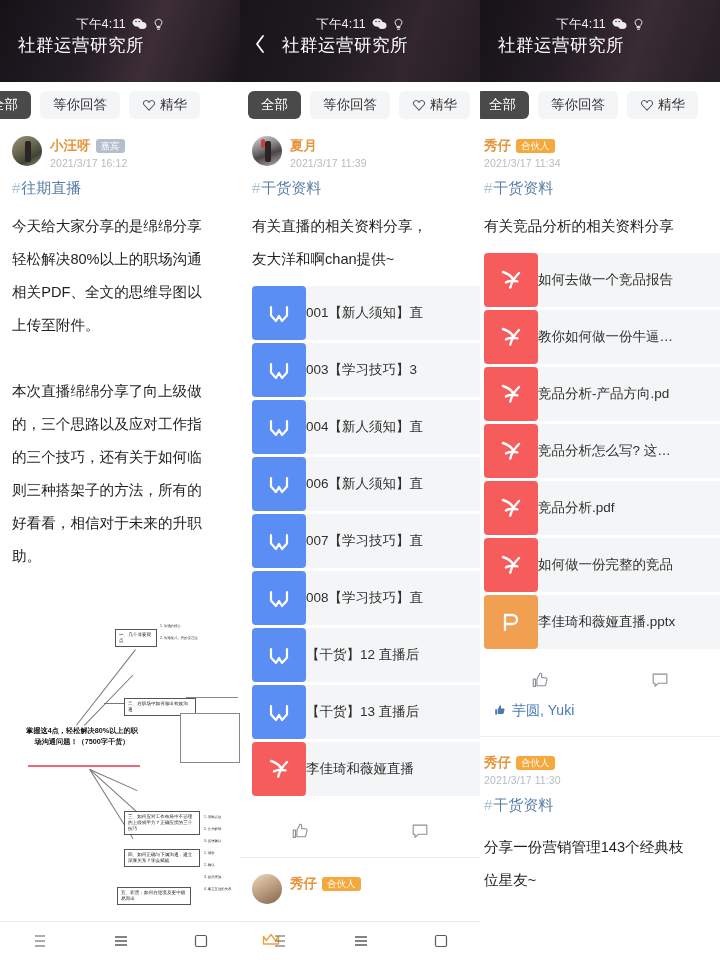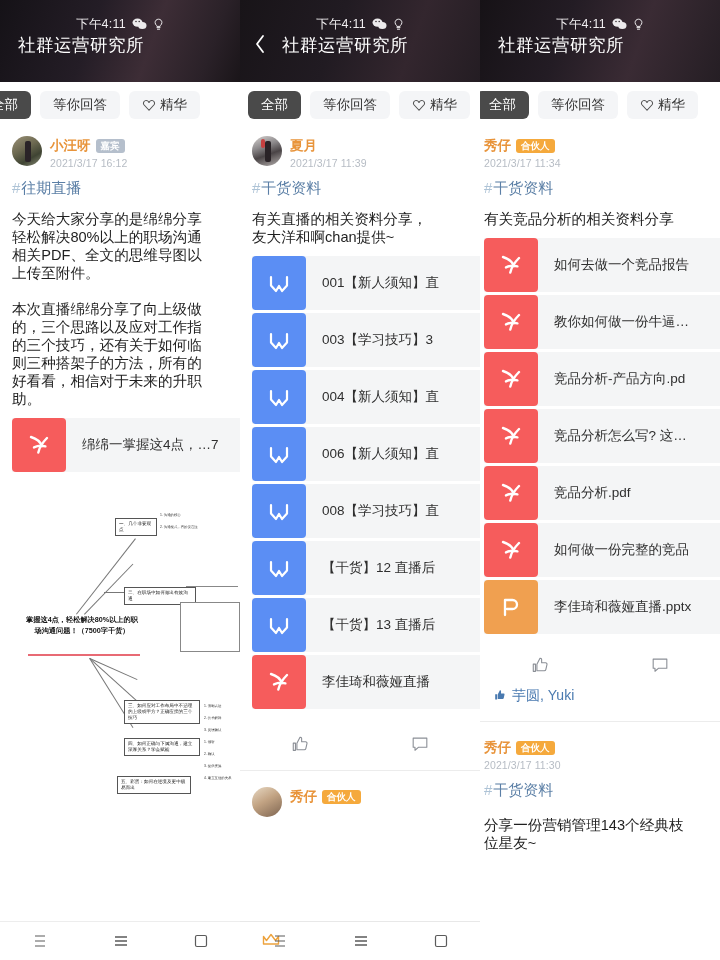--- a/index.html
+++ b/index.html
@@ -143,37 +143,37 @@
   }
   .meta { display:flex; flex-direction: column; gap: 2px; padding-top:1px;}
   .name-row { display: flex; align-items: center; gap: 5px; }
   .uname { font-size: 13.5px; font-weight: 600; color: #e8943b; }
   .badge {
     font-size: 9.5px;
     padding: 1.5px 5px;
     border-radius: 3px;
     color: #fff;
     line-height: 1.1;
-    font-weight: 700;
+    font-weight: 400;
   }
   .badge.guest { background: #b5bfcc; }
   .badge.partner { background: #f5a93c; }
   .time { font-size: 10.5px; color: #b6bcc4; letter-spacing: .1px; }
   .topic {
     padding: 10px 12px 0 12px;
     font-size: 15px;
     color: #5b7fa6;
     font-weight: 500;
     white-space: nowrap;
   }
   .topic .hash { color: #aec3d6; font-weight: 400; margin-right:1px;}
   .body {
     padding: 12px 12px 0 12px;
     font-size: 14.6px;
-    line-height: 18px;
+    line-height: 33px;
     color: #1f1f1f;
     white-space: pre;
   }
   
   .attachments { padding: 10px 0 0 12px; }
   .attach {
     display: flex;
     align-items: center;
     background: #f4f5f6;
     margin-bottom: 3px;
@@ -186,21 +186,21 @@
     border-radius: 4px;
     display:flex; align-items:center; justify-content:center;
     color: #fff;
     position: relative;
   }
   .ficon.pdf { background: #f65c5c; }
   .ficon.word { background: #5b8ef4; }
   .ficon.ppt { background: #f0a050; }
   .ficon.audio { background: #cf57d8; }
   .attach .ftext {
-    padding-left: 16px;
+    padding-left: 0;
     overflow: hidden;
     display:flex; flex-direction: column; justify-content:center;
     gap: 3px;
   }
   .fname {
     font-size: 13.5px;
     color: #2f2f2f;
     white-space: nowrap;
   }
   .fsize { font-size: 11px; color: #aeb3ba; }
@@ -352,31 +352,20 @@
 上传至附件。
 
 本次直播绵绵分享了向上级做
 的，三个思路以及应对工作指
 的三个技巧，还有关于如何临
 则三种搭架子的方法，所有的
 好看看，相信对于未来的升职
 助。</div>
 
         <div class="attachments">
-          <div class="attach">
-            <div class="ficon pdf">
-              <svg width="32" height="32" viewBox="0 0 32 32">
-                  <path d="M8 8c6 1.8 9.5 5 11 9.2M24 9c-4.5 4.5-7.5 9-8.7 14.5" stroke="#fff" stroke-width="2.4" fill="none" stroke-linecap="round"></path>
-                  <path d="M11 18.4c3.4-1.6 7.6-2 11.4-1" stroke="#fff" stroke-width="2.4" fill="none" stroke-linecap="round"></path>
-                </svg>
-            </div>
-            <div class="ftext">
-              <div class="fname">绵绵一掌握这4点，…7</div>
-            </div>
-          </div>
         </div>
 
         <div class="mindmap">
           <div class="mm-center">掌握这4点，轻松解决80%以上的职场沟通问题！（7500字干货）</div>
           <div class="mm-underline"></div>
 
           <div class="mm-line" style="left:72px;top:132px;width:96px;transform:rotate(-52deg);"></div>
           <div class="mm-line" style="left:80px;top:132px;width:70px;transform:rotate(-46deg);"></div>
           <div class="mm-line" style="left:86px;top:176px;width:52px;transform:rotate(24deg);"></div>
           <div class="mm-line" style="left:86px;top:176px;width:66px;transform:rotate(42deg);"></div>
@@ -532,20 +521,30 @@
                 <div class="fname">006【新人须知】直</div>
               </div>
           </div>
           <div class="attach">
             <div class="ficon word">
               <svg width="32" height="32" viewBox="0 0 32 32">
                   <path d="M8 10v8.5l5 5.5 3-5 3 5 5-5.5V10" fill="none" stroke="#fff" stroke-width="2.2" stroke-linecap="round" stroke-linejoin="round"></path>
                 </svg>
             </div>
             <div class="ftext">
+                <div class="fname">007【学习技巧】直</div>
+              </div>
+          </div>
+          <div class="attach">
+            <div class="ficon word">
+              <svg width="32" height="32" viewBox="0 0 32 32">
+                  <path d="M8 10v8.5l5 5.5 3-5 3 5 5-5.5V10" fill="none" stroke="#fff" stroke-width="2.2" stroke-linecap="round" stroke-linejoin="round"></path>
+                </svg>
+            </div>
+            <div class="ftext">
                 <div class="fname">008【学习技巧】直</div>
               </div>
           </div>
           <div class="attach">
             <div class="ficon word">
               <svg width="32" height="32" viewBox="0 0 32 32">
                   <path d="M8 10v8.5l5 5.5 3-5 3 5 5-5.5V10" fill="none" stroke="#fff" stroke-width="2.2" stroke-linecap="round" stroke-linejoin="round"></path>
                 </svg>
             </div>
             <div class="ftext">

